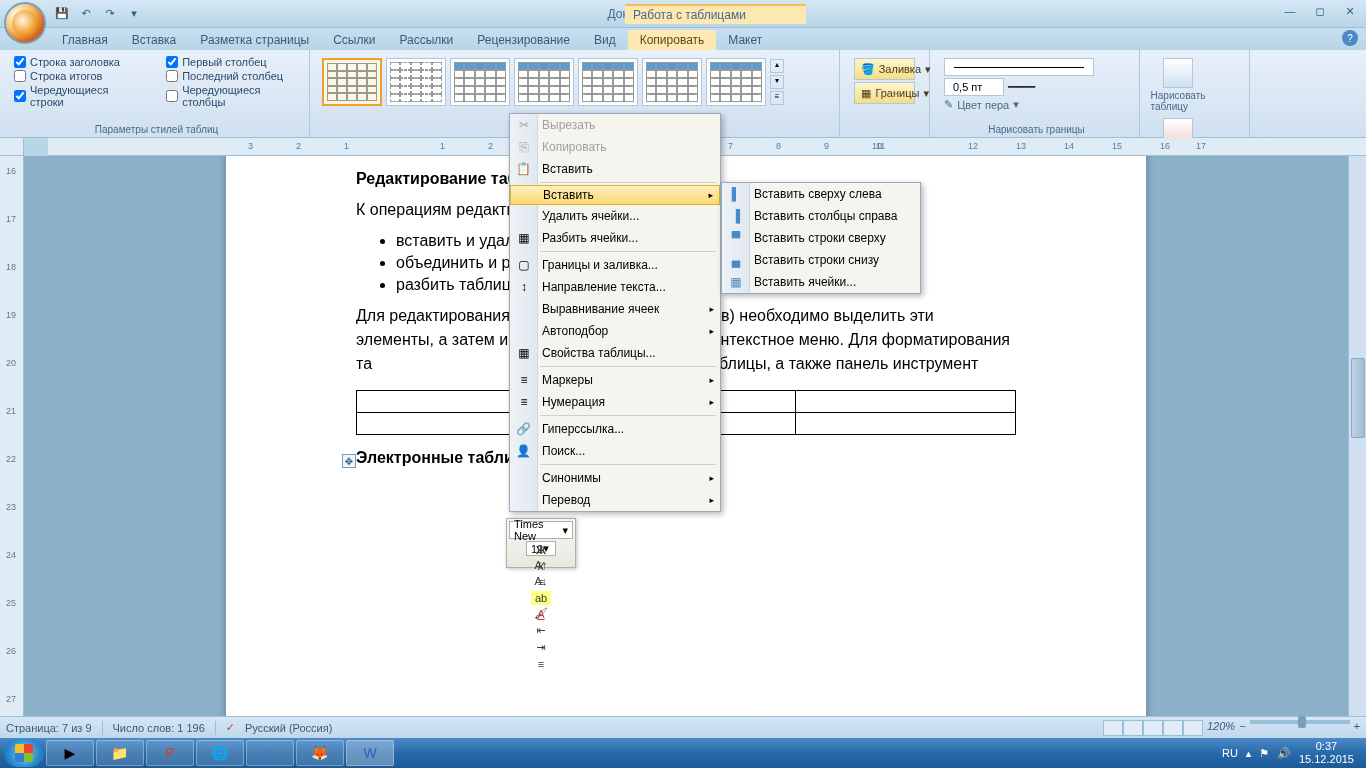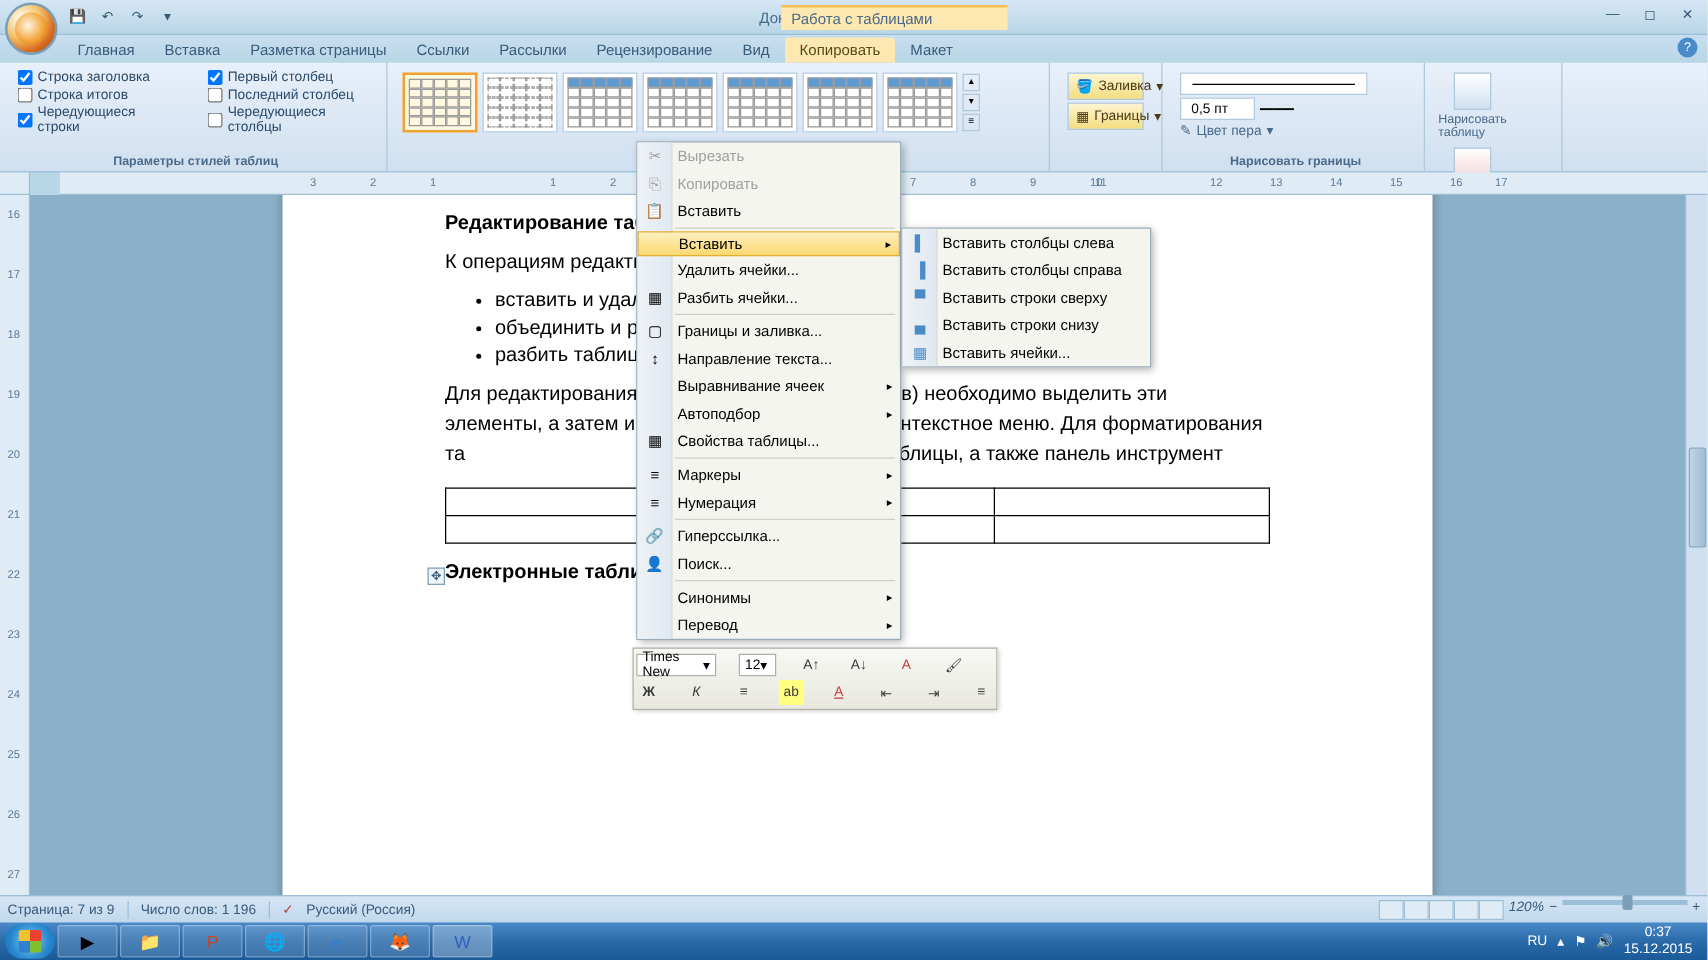--- a/index.html
+++ b/index.html
@@ -18,21 +18,21 @@
 
 
 .ribbon-tabs { height: 22px; background: linear-gradient(#c8def0, #b8d6e6); display: flex; align-items: flex-end; padding-left: 50px; gap: 0; position: relative; }
 .rtab { padding: 3px 12px; font-size: 12px; color: #3a5a7a; cursor: pointer; border-top-left-radius: 3px; border-top-right-radius: 3px; }
 .rtab.table-active { background: #fce8b0; color: #5a4a1a; }
 .help-btn { position: absolute; right: 8px; top: 2px; width: 16px; height: 16px; background: #4a8ac8; border-radius: 50%; color: #fff; font-size: 10px; display: flex; align-items: center; justify-content: center; }
 
 
 .ribbon { height: 88px; background: linear-gradient(#e8f0fa, #d0e0f0); border-bottom: 1px solid #9bbfd6; display: flex; }
 .rgroup { border-right: 1px solid #b0c8dc; padding: 2px 8px; display: flex; flex-direction: column; position: relative; }
-.rgroup-title { font-size: 10px; color: #4a6a8a; text-align: center; position: absolute; bottom: 2px; left: 4px; right: 0; font-weight: bold; }
+.rgroup-title { font-size: 10px; color: #4a6a8a; text-align: center; position: absolute; bottom: 2px; left: 4px; right: 0; }
 
 .style-opts { display: flex; flex-direction: column; gap: 2px; padding: 4px 6px; justify-content: space-between; }
 .check-row { display: flex; align-items: center; gap: 4px; font-size: 11px; color: #2a4a6a; }
 .check-row input { width: 12px; height: 12px; }
 
 .tstyles { display: flex; gap: 4px; padding: 6px 4px; }
 .tstyle { width: 60px; height: 48px; border: 1px solid #b0c8dc; background: #fff; position: relative; }
 .tstyle.sel { border: 2px solid #f0a030; background: #fff8e0; }
 .tstyle-grid { position: absolute; inset: 3px; display: grid; grid-template-columns: repeat(5,1fr); grid-template-rows: repeat(5,1fr); gap: 0; }
 .tstyle-grid div { border: 0.5px solid #999; }
@@ -80,21 +80,21 @@
 .ctx-item { height: 22px; display: flex; align-items: center; padding: 0 20px 0 32px; position: relative; color: #000; }
 .ctx-item.disabled { color: #a0a0a0; }
 .ctx-item.highlight { background: linear-gradient(#fdf0c0, #fbd870); border: 1px solid #e0b030; height: 20px; }
 .ctx-item .arrow { position: absolute; right: 6px; font-size: 9px; }
 .ctx-item .icon-slot { position: absolute; left: 4px; width: 20px; height: 18px; display: flex; align-items: center; justify-content: center; font-size: 12px; }
 .ctx-sep { height: 1px; background: #d0d0c8; margin: 2px 4px 2px 30px; }
 .ctx-icon-col { position: absolute; left: 0; top: 0; bottom: 0; width: 28px; background: linear-gradient(90deg,#eef2f6,#e0e8f0); border-right: 1px solid #d0d8e0; }
 
 
 .mini-toolbar { position: absolute; left: 506px; top: 518px; background: linear-gradient(#f8f8f4,#e8e8e0); border: 1px solid #b0b0a8; box-shadow: 1px 1px 4px rgba(0,0,0,0.25); padding: 2px; z-index: 90; }
-.mini-row { display: flex; gap: 18px; align-items: center; height: 22px; }
+.mini-row { display: flex; gap: 2px; align-items: center; height: 22px; flex-direction: column; }
 .mini-sel { height: 18px; border: 1px solid #b0b0a8; background: #fff; font-size: 11px; padding: 0 4px; display: flex; align-items: center; }
 .mini-btn { width: 20px; height: 20px; display: flex; align-items: center; justify-content: center; font-size: 11px; color: #3a3a3a; border: 1px solid transparent; }
 
 
 .statusbar { height: 22px; background: linear-gradient(#d6e6f5, #c0d8ec); border-top: 1px solid #9bbfd6; display: flex; align-items: center; font-size: 11px; color: #3a5a7a; padding: 0 6px; gap: 10px; }
 .statusbar .sep { width: 1px; height: 14px; background: #9bbfd6; }
 .zoom-controls { margin-left: auto; display: flex; gap: 4px; font-style: italic; }
 .zoom-slider { width: 100px; height: 4px; background: #9bbfd6; position: relative; }
 .zoom-slider::after { content:''; position: absolute; left: 48px; top: -4px; width: 8px; height: 12px; background: #7a9fb8; border-radius: 2px; }
 .view-btns { display: flex; gap: 0; }
@@ -574,21 +574,21 @@
   <div class="ctx-item">
       <span>Перевод</span>
       <span class="arrow">▸</span>
     </div>
 </div>
 
 <div class="ctx-menu sub">
   <div class="ctx-icon-col"></div>
   <div class="ctx-item">
       <span class="icon-slot" style="color:#4a8ac8">▌</span>
-      <span>Вставить столбцы слева</span>
+      <span>Вставить сверху слева</span>
     </div>
   <div class="ctx-item">
       <span class="icon-slot" style="color:#4a8ac8">▐</span>
       <span>Вставить столбцы справа</span>
     </div>
   <div class="ctx-item">
       <span class="icon-slot" style="color:#4a8ac8">▀</span>
       <span>Вставить строки сверху</span>
     </div>
   <div class="ctx-item">

